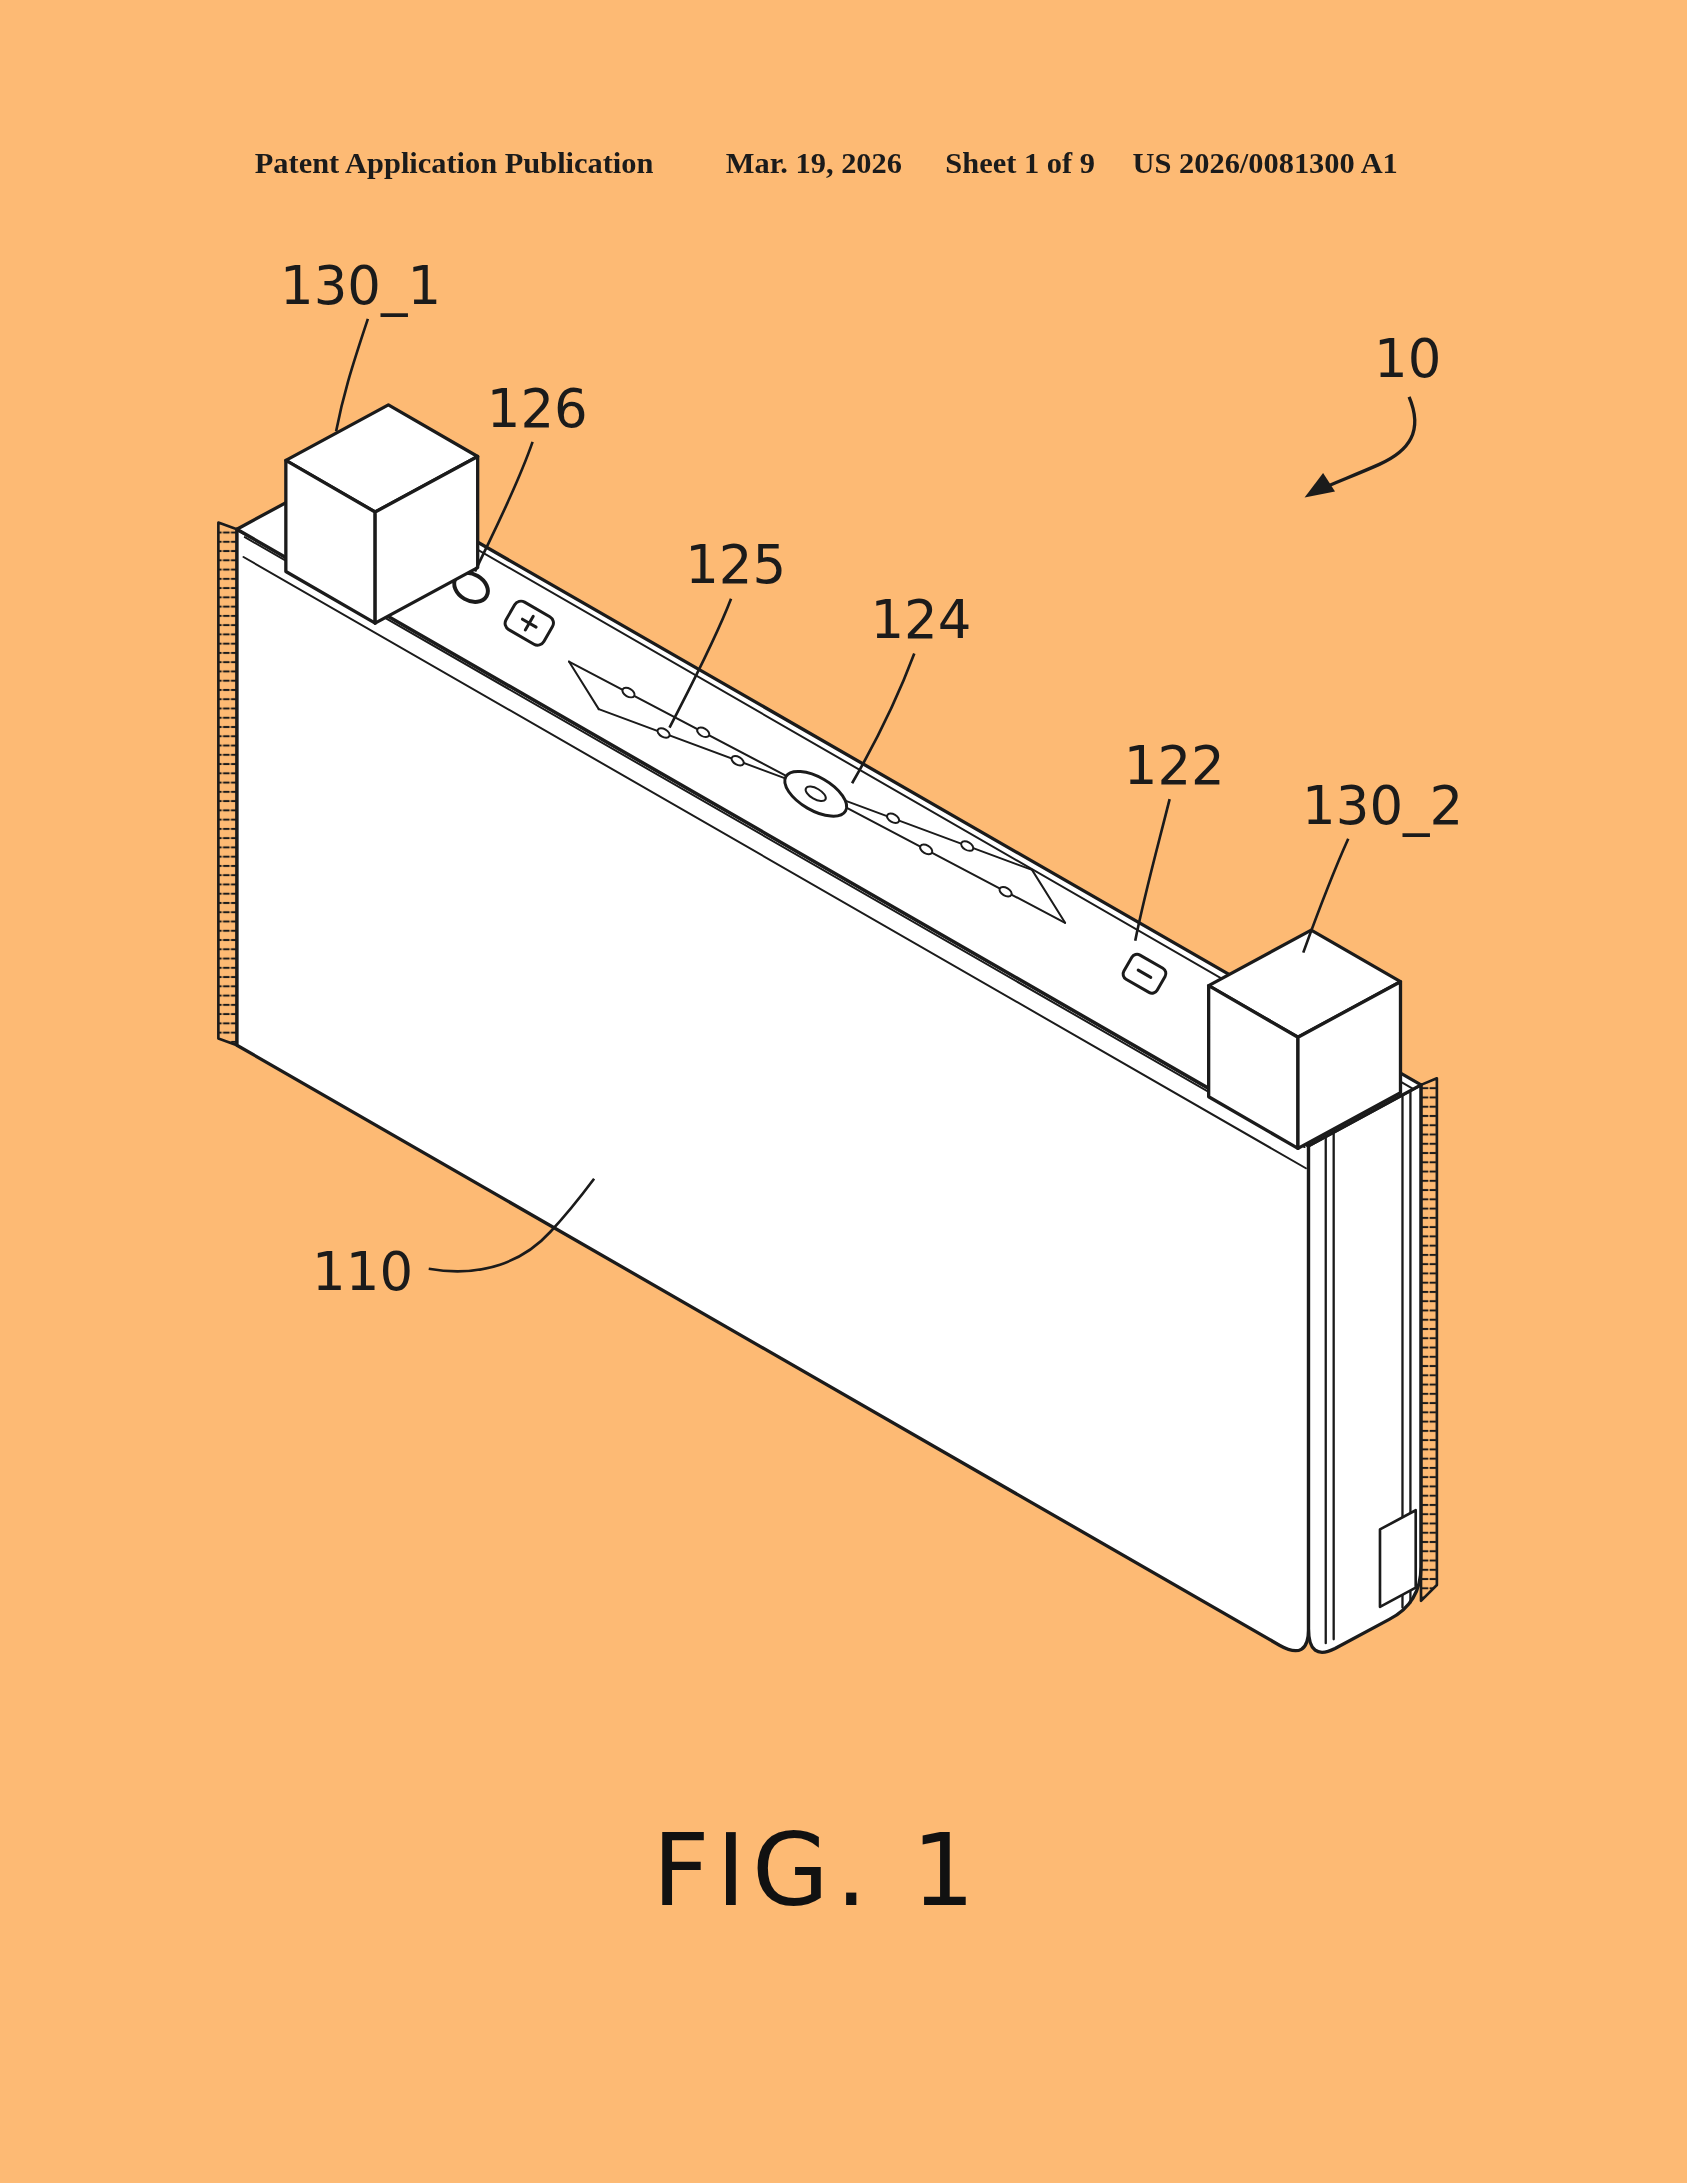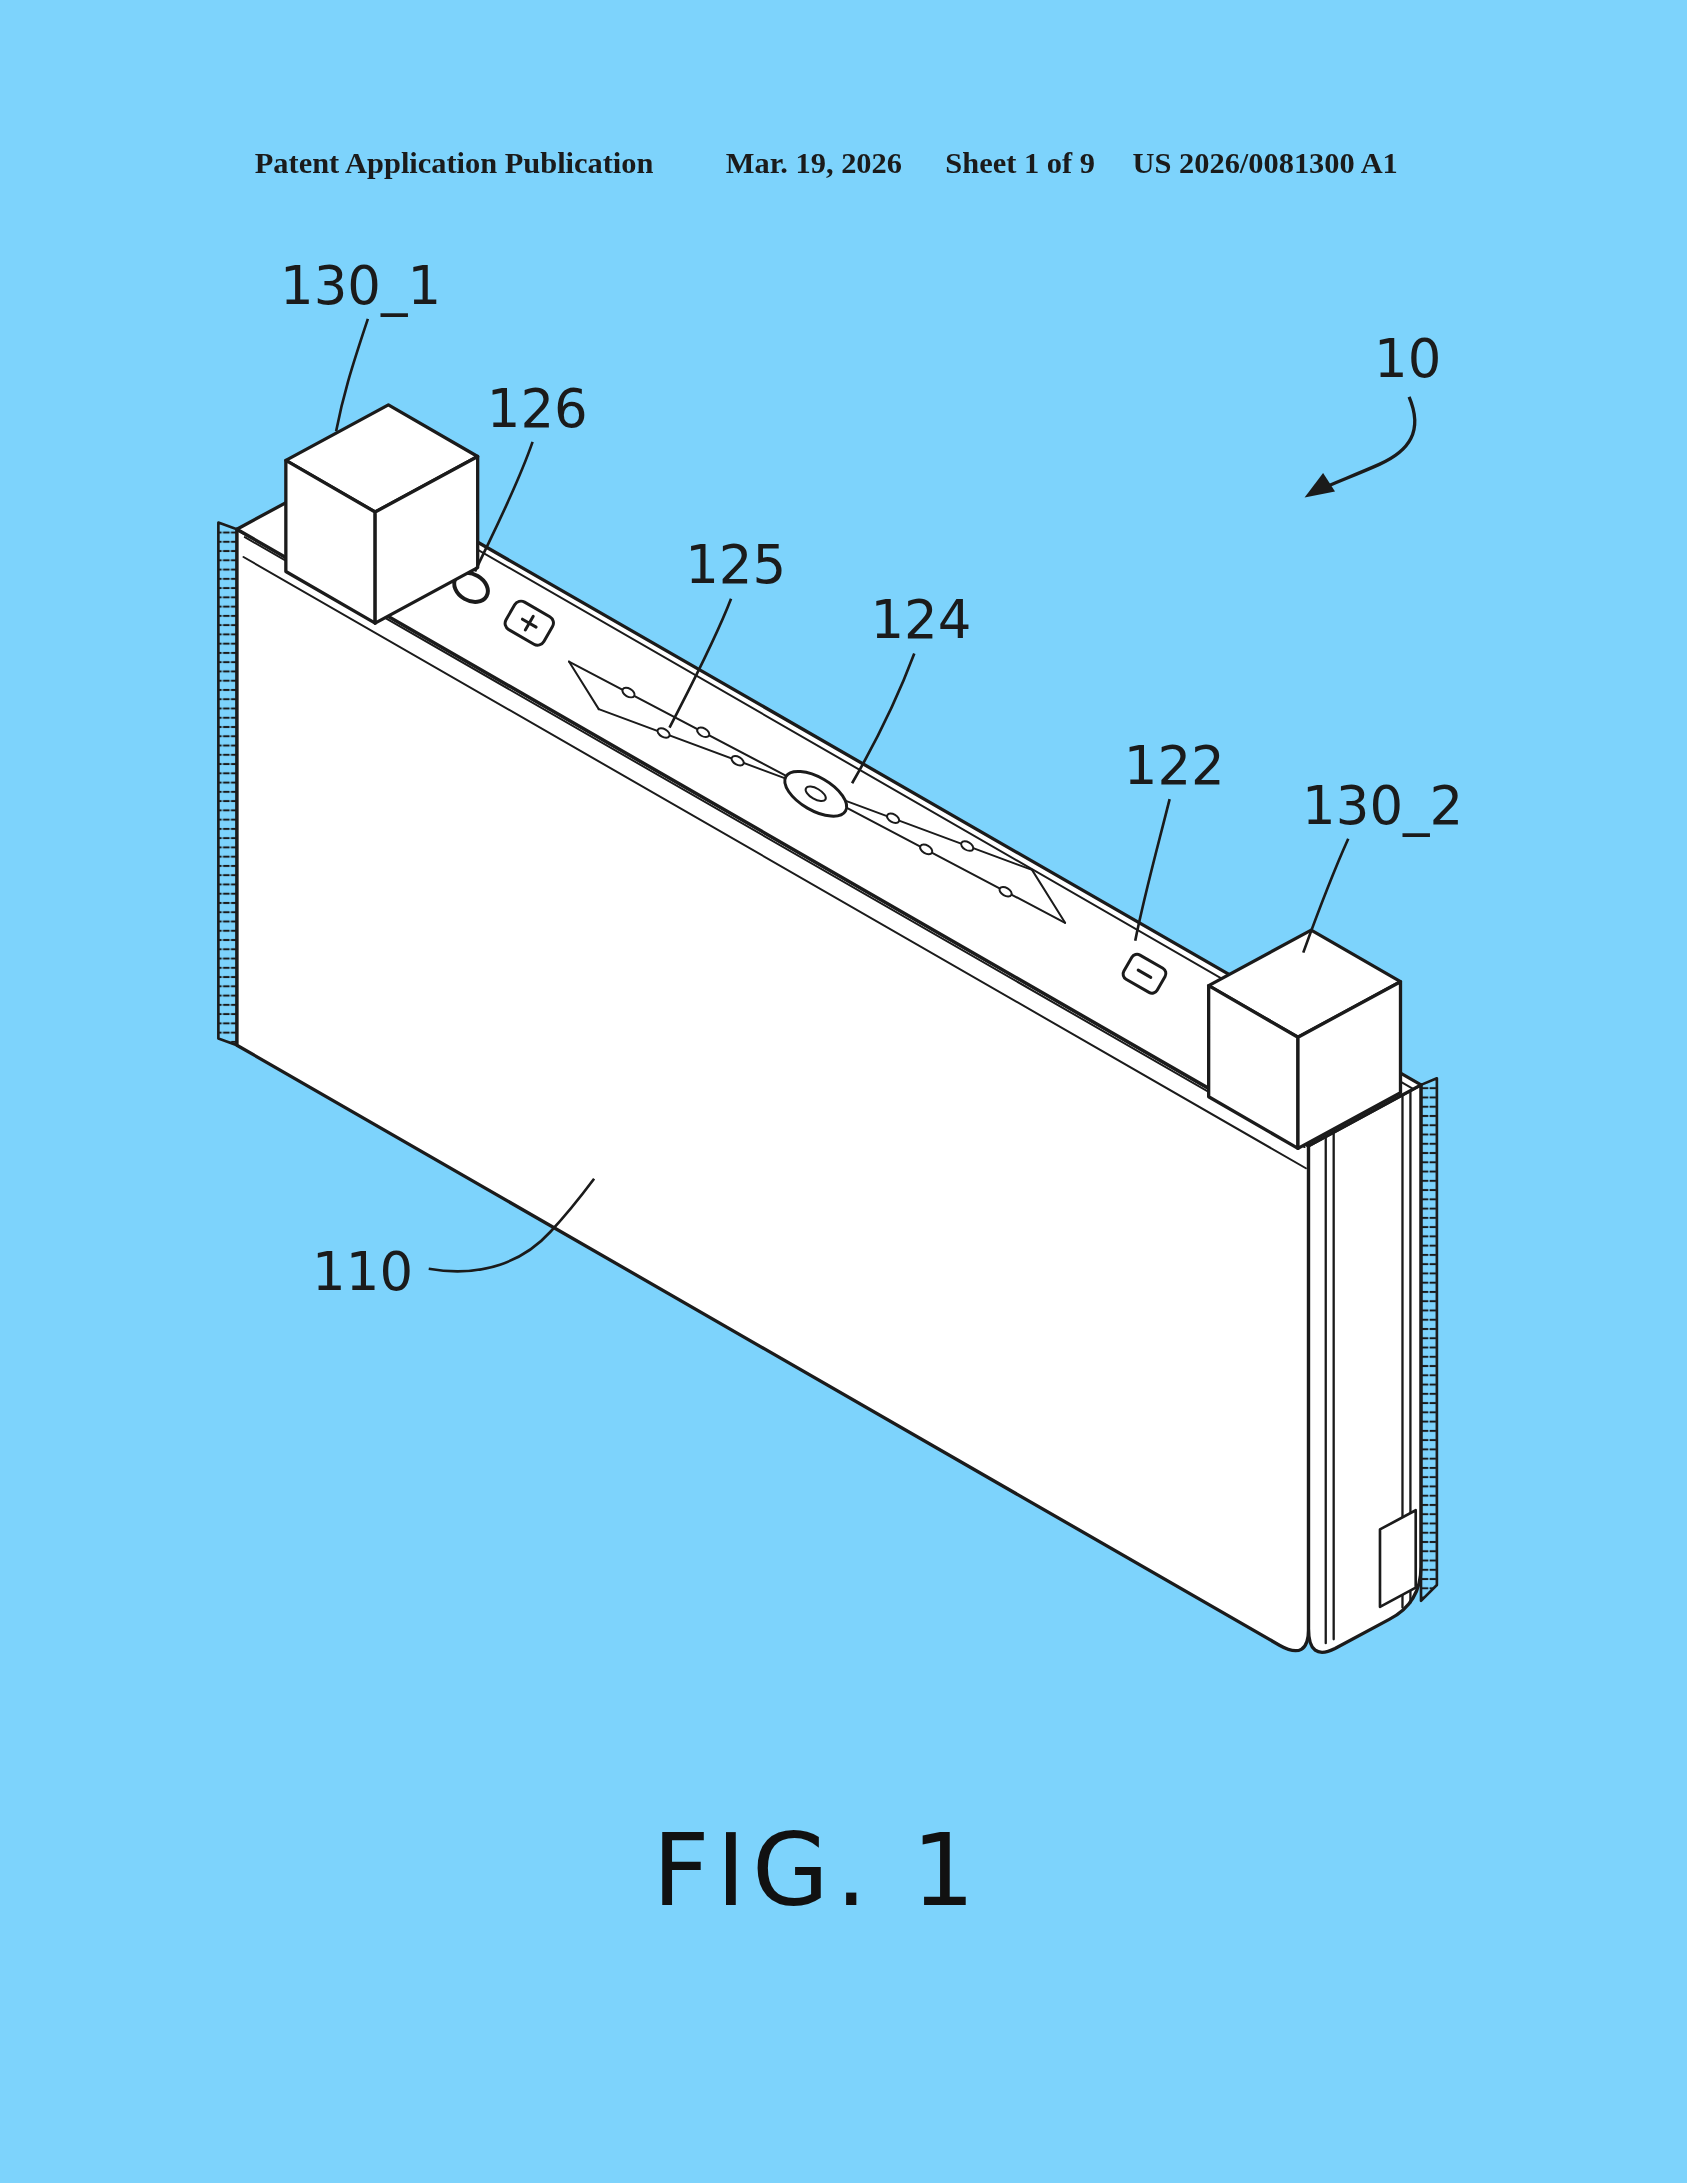--- a/index.html
+++ b/index.html
@@ -9,21 +9,21 @@
   }
   body {
     width: 1687px;
     height: 2183px;
     position: relative;
     font-family: "Liberation Serif", serif;
   }
   .sheet {
     position: absolute;
     inset: 0;
-    background: #7dd3fc;
+    background: #fdba74;
   }
   svg { display: block; }
   .hdr {
     font-family: "Liberation Serif", serif;
     font-weight: bold;
     font-size: 46px;
     fill: #1b1b1b;
   }
   .ref-label {
     font-family: "DejaVu Sans", sans-serif;

